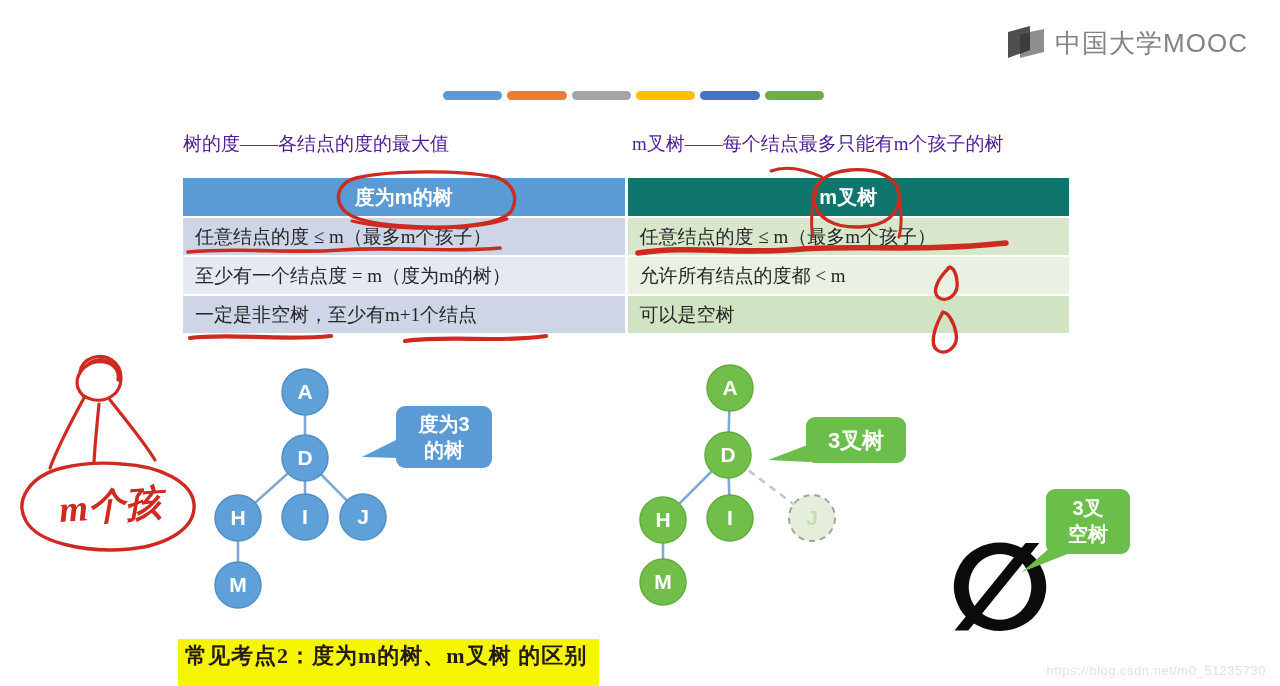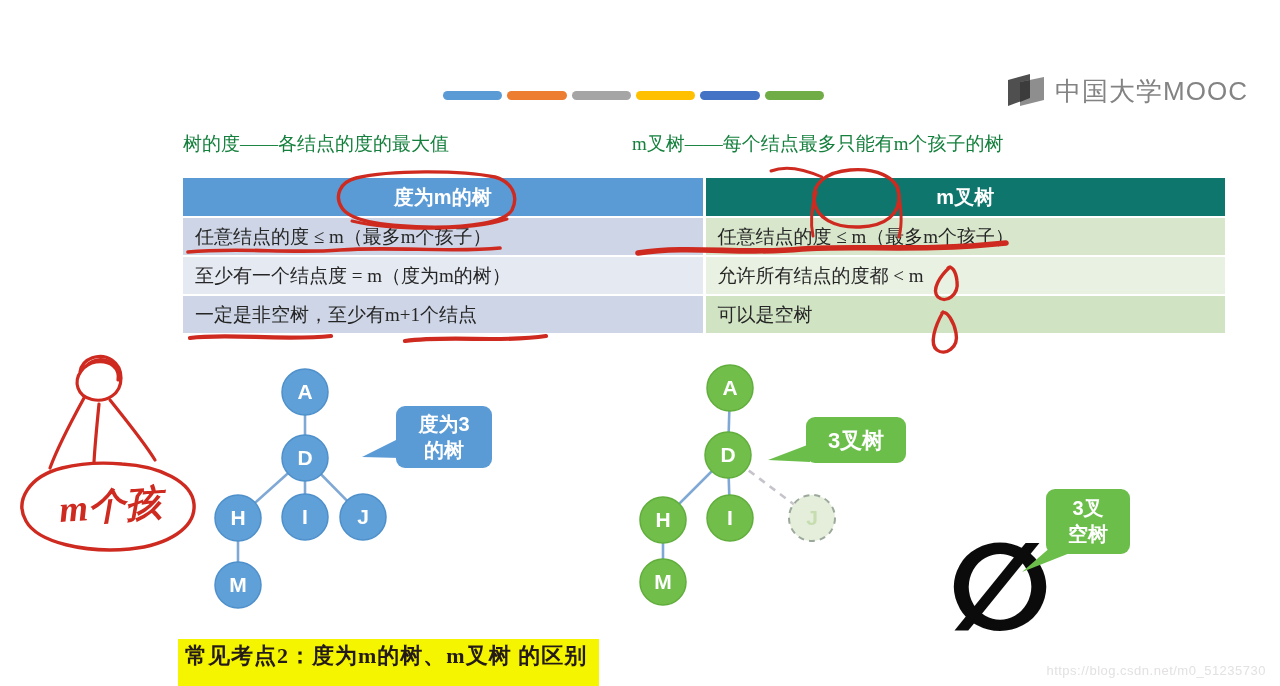--- a/index.html
+++ b/index.html
@@ -8,27 +8,27 @@
     position:relative; width:1280px; height:686px; background:#ffffff;
     font-family:"Liberation Sans", sans-serif; overflow:hidden;
   }
   .page-title {
     position:absolute; top:30px; left:0; right:0; text-align:center;
     font-family:"DejaVu Serif","Liberation Serif",serif;
     font-size:33px; font-weight:bold; color:#3C7DC1; letter-spacing:3px;
   }
   .accent-bars { position:absolute; left:443px; top:91px; width:381px; display:flex; gap:5px; }
   .accent-bar { height:9px; flex:1; border-radius:5px; }
-  .logo { position:absolute; top:24px; right:32px; display:flex; align-items:center; gap:7px;margin-top:48px; }
+  .logo { position:absolute; top:24px; right:32px; display:flex; align-items:center; gap:7px; }
   .logo-text { color:#838383; font-size:26px; font-weight:500; letter-spacing:1px; }
-  .def-label { position:absolute; top:131px; font-size:19px; color:#15803d; font-family:"Liberation Serif",serif; }
+  .def-label { position:absolute; top:131px; font-size:19px; color:#4c1d95; font-family:"Liberation Serif",serif; }
   .def-left { left:183px; }
   .def-right { left:632px; }
   .cmp-table {
-    position:absolute; left:183px; top:178px; width:1042px;
+    position:absolute; left:183px; top:178px; width:886px;
     display:grid; grid-template-columns:1fr 1fr; grid-template-rows:38px 37px 37px 37px;
     gap:2px 3px;
   }
   .th { color:#ffffff; font-weight:bold; font-size:20px; display:flex; align-items:center; justify-content:center; }
   .th-blue  { background:#5B9BD5; }
   .th-green { background:#0f766e; }
   .td { font-size:19px; color:#262626; display:flex; align-items:center; padding-left:12px; font-family:"Liberation Serif",serif; }
   .l-dark  { background:#CDD5E6; }
   .l-light { background:#E4E9F2; }
   .r-dark1 { background:#D8E7CC; }

